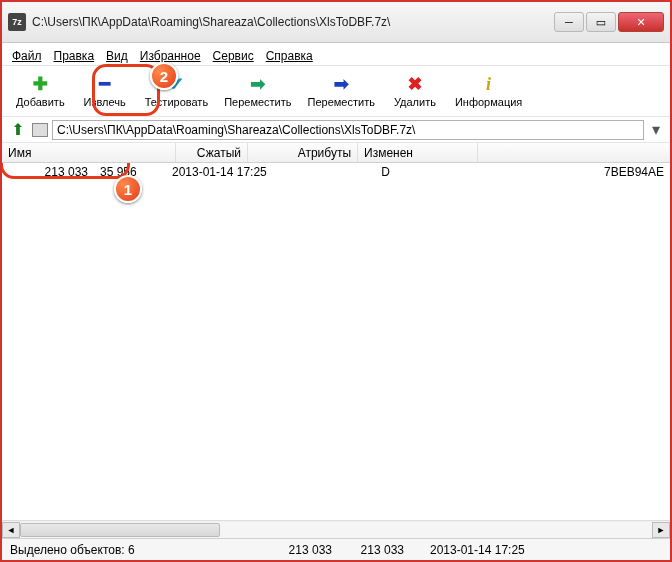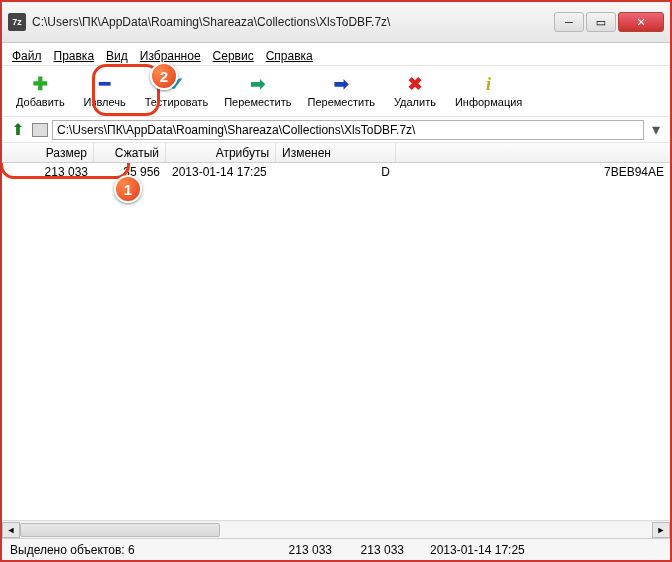--- a/index.html
+++ b/index.html
@@ -45,21 +45,21 @@
 .col-modified { width: 120px; }
 .col-attr { width: 110px; justify-content: flex-end; }
 .col-crc { flex: 1; justify-content: flex-end; }
 
 
 .filelist { flex: 1; background: #fff; overflow: hidden; position: relative; font-size: 12px; }
 .row { height: 18px; display: flex; align-items: center; }
 .row .cell { padding: 0 6px; overflow: hidden; white-space: nowrap; }
 .row .c-name { width: 174px; display: flex; align-items: center; gap: 4px; }
 .row .c-size { width: 92px; text-align: right; }
-.row .c-packed { width: 72px; text-align: right; }
+.row .c-packed { width: 72px; text-align: left; }
 .row .c-modified { width: 120px; }
 .row .c-attr { width: 110px; text-align: right; }
 .row .c-crc { flex: 1; text-align: right; }
 .folder-icon { width: 14px; height: 12px; background: #ffe39b; border: 1px solid #dca; border-radius: 1px; display: inline-block; flex-shrink: 0; }
 .selected-name { background: #cde8ff; border: 1px dotted #555; padding: 0 2px; }
 
 
 .hscroll { height: 18px; background: #f0f0f0; border-top: 1px solid #ddd; display: flex; align-items: center; }
 .hscroll .arrow { width: 18px; height: 16px; border: 1px solid #bbb; background: #e8e8e8; display: flex; align-items: center; justify-content: center; font-size: 9px; cursor: pointer; }
 .hscroll .track { flex: 1; height: 16px; background: #f5f5f5; position: relative; }
@@ -134,21 +134,21 @@
   <div class="pathbar">
     <div class="up-btn">
         <span>⬆</span>
       </div>
     <div class="drive-icon"></div>
     <input class="path-input" value="C:\Users\ПК\AppData\Roaming\Shareaza\Collections\XlsToDBF.7z\" style="">
     <div class="dd">▾</div>
   </div>
 
   <div class="headers">
-    <div class="col col-size">Размер</div>
+    <div class="col col-name">Имя</div>
     <div class="col col-packed">Сжатый</div>
     <div class="col col-attr">Атрибуты</div>
     <div class="col col-modified">Изменен</div>
   </div>
 
   <div class="filelist">
     <div class="row">
       <div class="cell c-size">213 033</div>
       <div class="cell c-packed">35 956</div>
       <div class="cell c-modified">2013-01-14 17:25</div>

